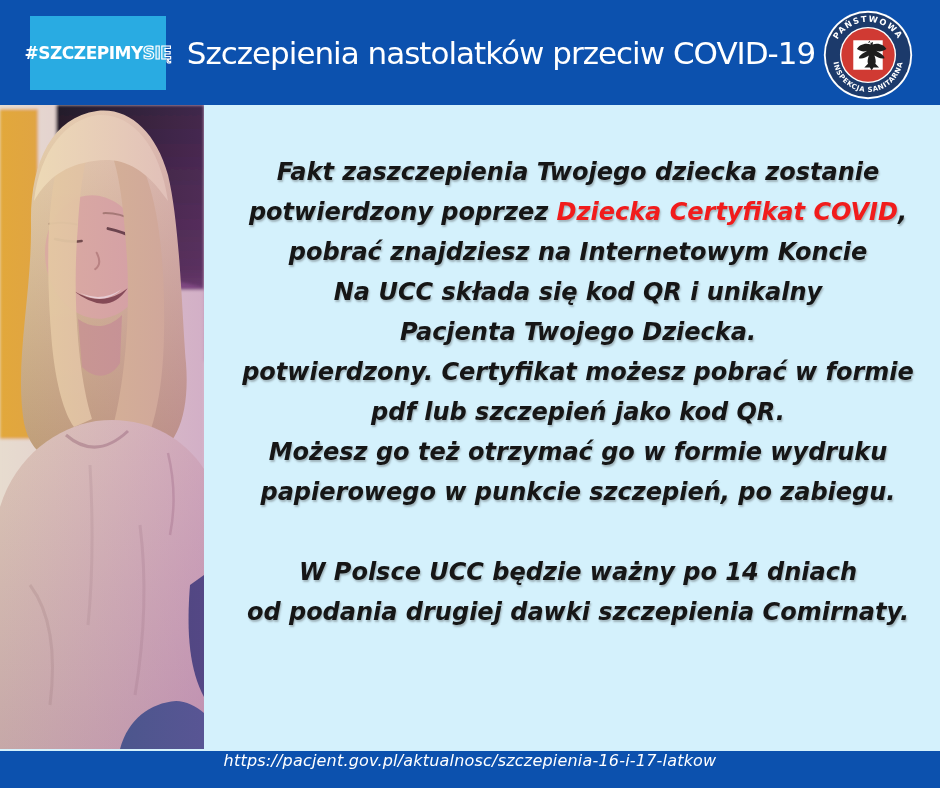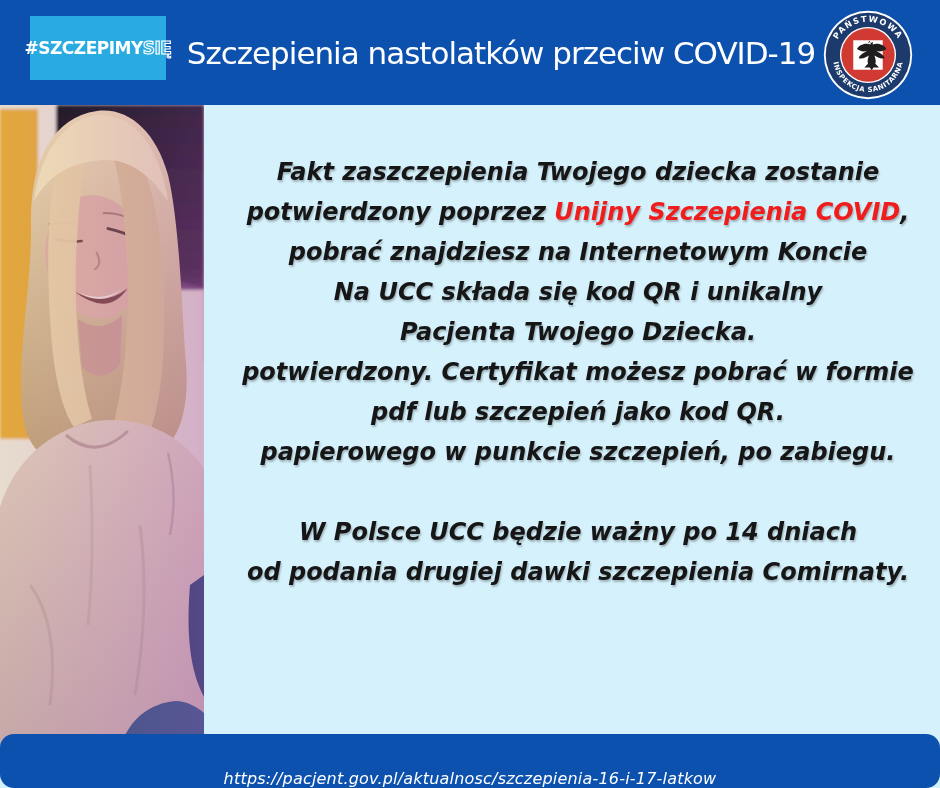--- a/index.html
+++ b/index.html
@@ -7,21 +7,21 @@
     position:relative;width:940px;height:788px;overflow:hidden;
     font-family:"DejaVu Sans",sans-serif;background:var(--content-background,#D4F1FC);
     margin:0 auto;
   }
   
   .header{
     position:absolute;top:0;left:0;width:940px;height:105px;
     background:var(--header-footer-blue,#0C51AE);
   }
   .badge{
-    position:absolute;left:30px;top:16px;width:136px;height:64px;
+    position:absolute;left:30px;top:16px;width:136px;height:74px;
     background:var(--badge-blue,#29ABE2);
     display:flex;align-items:center;justify-content:center;
   }
   .badge-text{
     font-size:17px;font-weight:bold;color:#fff;letter-spacing:-0.5px;white-space:nowrap;
   }
   .badge-outline{
     color:rgba(255,255,255,0.12);
     -webkit-text-stroke:1.1px #fff;
   }
@@ -47,23 +47,23 @@
     font-size:24px;font-weight:bold;font-style:italic;
     color:var(--body-text,#161616);
     text-shadow:1px 2px 2px rgba(40,40,40,0.30);
     margin-left:12px;
   }
   .line{height:40px;line-height:40px;white-space:nowrap;}
   .line.blank{height:40px;}
   .seg-red{color:var(--highlight-red,#F11C1C);}
   
   .footer{
-    position:absolute;left:0;bottom:0;width:940px;height:54px;
+    position:absolute;left:0;bottom:0;width:940px;height:37px;
     background:var(--header-footer-blue,#0C51AE);
-    display:flex;align-items:flex-end;justify-content:center;border-radius:14px;
+    display:flex;align-items:flex-start;justify-content:center;
   }
   .footer-url{
     color:#fff;font-style:italic;font-size:16px;letter-spacing:0.2px;
   }
 </style>
 </head>
 <body>
 
 <div class="canvas">
 
@@ -156,26 +156,27 @@
       <path fill="#375580" d="M120,644 C128,614 150,598 176,596 C186,596 196,601 204,608 L204,644 Z"></path>
       <path fill="#31426B" d="M204,470 L190,480 C186,530 190,566 204,592 Z"></path>
 
       <rect x="0" y="0" width="204" height="644" fill="url(#purpleCast)"></rect>
     </svg>
   </div>
 
   <div class="content">
     <div class="text-block" id="text-block">
         <div class="line"><span>Fakt zaszczepienia Twojego dziecka zostanie</span></div>
-        <div class="line"><span>potwierdzony poprzez </span><span class="seg-red">Unijny Szczepienia COVID</span><span>,</span></div>
+        <div class="line"><span>potwierdzony poprzez </span><span class="seg-red">Dziecka Certyfikat COVID</span><span>,</span></div>
         <div class="line"><span>pobrać znajdziesz na Internetowym Koncie</span></div>
         <div class="line"><span>Na UCC składa się kod QR i unikalny</span></div>
         <div class="line"><span>Pacjenta Twojego Dziecka.</span></div>
         <div class="line"><span>potwierdzony. Certyfikat możesz pobrać w formie</span></div>
         <div class="line"><span>pdf lub szczepień jako kod QR.</span></div>
+        <div class="line"><span>Możesz go też otrzymać go w formie wydruku</span></div>
         <div class="line"><span>papierowego w punkcie szczepień, po zabiegu.</span></div>
         <div class="line blank"></div>
         <div class="line"><span>W Polsce UCC będzie ważny po 14 dniach</span></div>
         <div class="line"><span>od podania drugiej dawki szczepienia Comirnaty.</span></div>
       </div>
   </div>
 
   <div class="footer">
     <span class="footer-url">https://pacjent.gov.pl/aktualnosc/szczepienia-16-i-17-latkow</span>
   </div>

